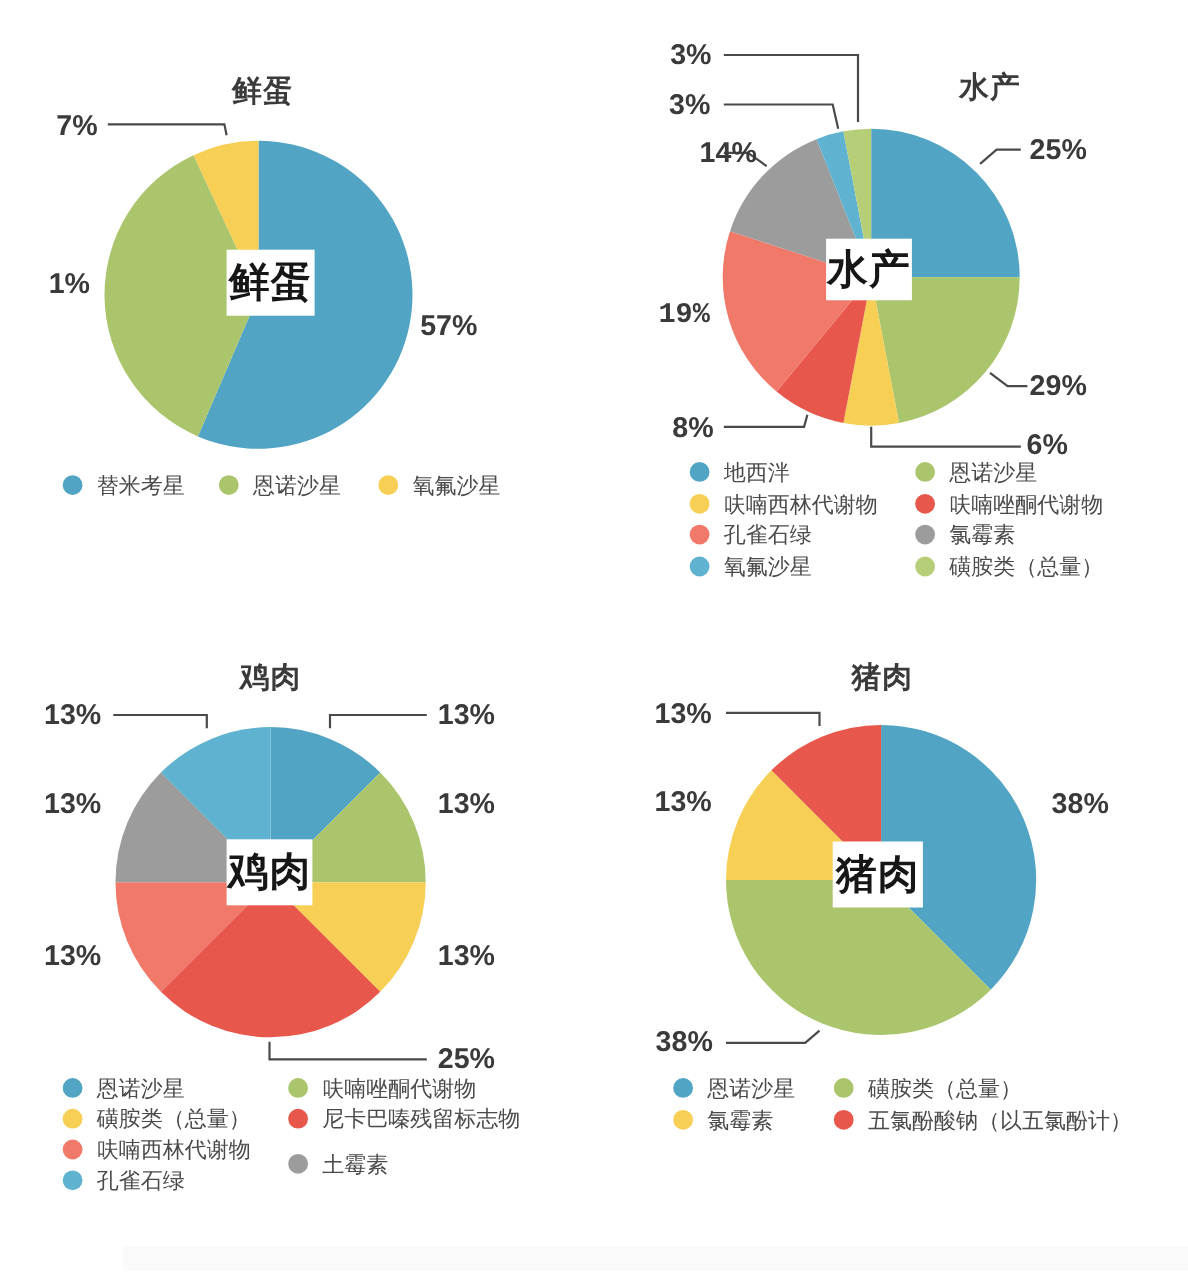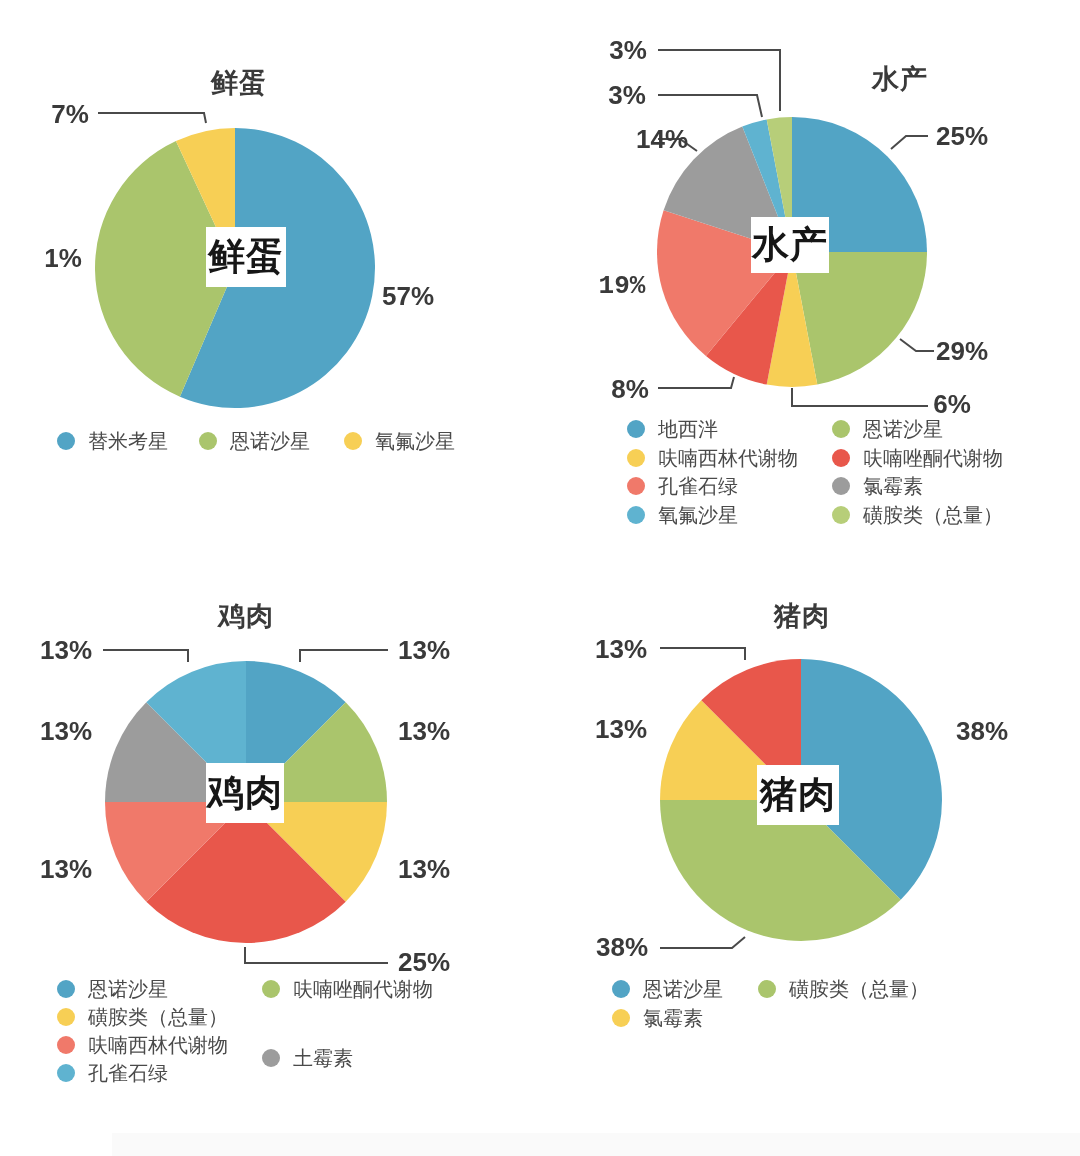--- a/index.html
+++ b/index.html
@@ -159,20 +159,24 @@
         <span class="legend-label">呋喃西林代谢物</span>
       </div>
       <div class="legend-item" style="left: 57px; top: 1061px;">
         <span class="legend-dot" style="background: rgb(95, 179, 208);"></span>
         <span class="legend-label">孔雀石绿</span>
       </div>
       <div class="legend-item" style="left: 262px; top: 977px;">
         <span class="legend-dot" style="background: rgb(170, 197, 108);"></span>
         <span class="legend-label">呋喃唑酮代谢物</span>
       </div>
+      <div class="legend-item" style="left: 262px; top: 1005px;">
+        <span class="legend-dot" style="background: rgb(232, 87, 75);"></span>
+        <span class="legend-label">尼卡巴嗪残留标志物</span>
+      </div>
       <div class="legend-item" style="left: 262px; top: 1046px;">
         <span class="legend-dot" style="background: rgb(156, 156, 156);"></span>
         <span class="legend-label">土霉素</span>
       </div>
       <div class="chart-title abs-center" style="left: 802px; top: 616px;">猪肉</div>
       <div class="pct-label abs-center" style="left: 982px; top: 731px;">38%</div>
       <div class="pct-label abs-center" style="left: 622px; top: 947px;">38%</div>
       <div class="pct-label abs-center" style="left: 621px; top: 729px;">13%</div>
       <div class="pct-label abs-center" style="left: 621px; top: 649px;">13%</div>
       <div class="center-box abs-center" style="left: 798px; top: 795px; width: 82px; height: 60px;">
@@ -183,15 +187,19 @@
         <span class="legend-label">恩诺沙星</span>
       </div>
       <div class="legend-item" style="left: 612px; top: 1006px;">
         <span class="legend-dot" style="background: rgb(247, 207, 85);"></span>
         <span class="legend-label">氯霉素</span>
       </div>
       <div class="legend-item" style="left: 758px; top: 977px;">
         <span class="legend-dot" style="background: rgb(170, 197, 108);"></span>
         <span class="legend-label">磺胺类（总量）</span>
       </div>
+      <div class="legend-item" style="left: 758px; top: 1006px;">
+        <span class="legend-dot" style="background: rgb(232, 87, 75);"></span>
+        <span class="legend-label">五氯酚酸钠（以五氯酚计）</span>
+      </div>
     </div>
   <div class="footer-strip" style="left:112px; top:1133px; width:968px; height:23px;"></div>
 </div>
 
 </body></html>

